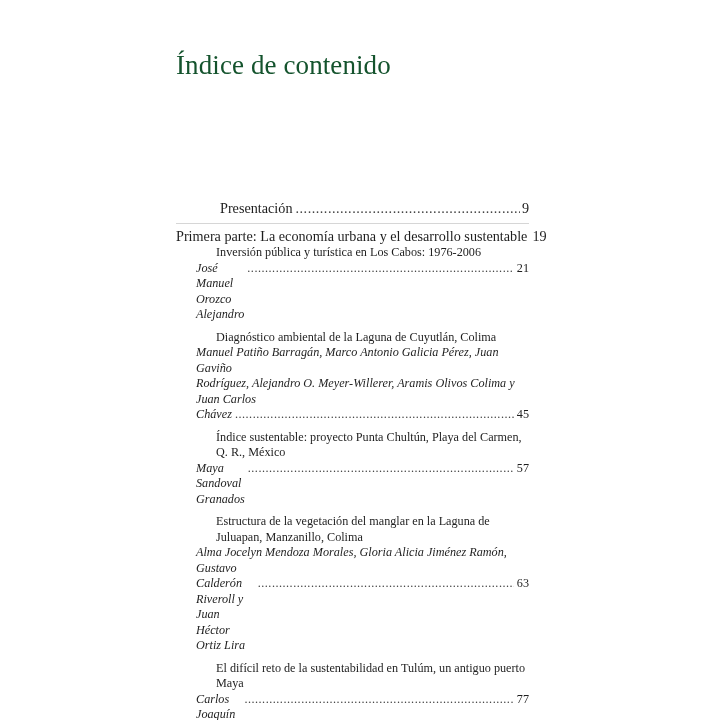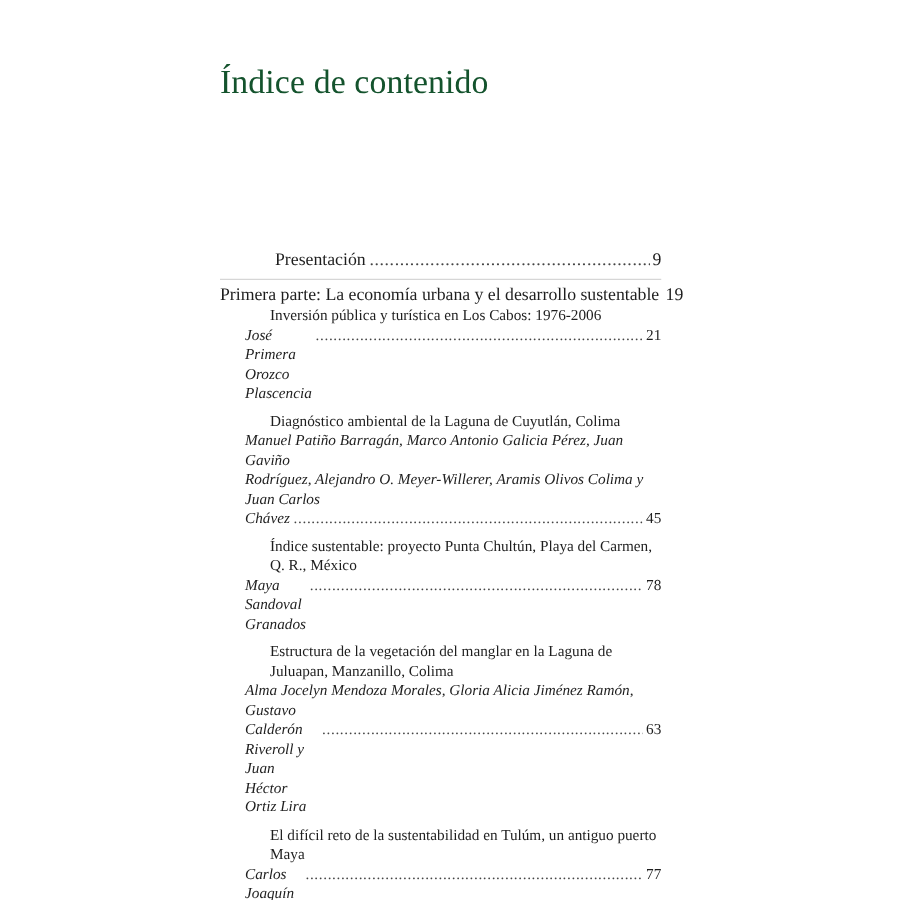--- a/index.html
+++ b/index.html
@@ -46,21 +46,21 @@
     <div class="rule"></div>
     <div class="row part">
       <span class="txt">Primera parte: La economía urbana y el desarrollo sustentable</span>
       <span class="leader"></span>
       <span class="pg">19</span>
     </div>
 
     <div class="chapter">
       <span class="title">Inversión pública y turística en Los Cabos: 1976-2006</span>
       <div class="auth-row">
-        <span class="authors">José Primera Orozco Plascencia</span>
+        <span class="authors">José Manuel Orozco Alejandro</span>
         <span class="leader"></span>
         <span class="pg">21</span>
       </div>
     </div>
 
     <div class="chapter">
       <span class="title">Diagnóstico ambiental de la Laguna de Cuyutlán, Colima</span>
       <span class="authors" style="display:block">Manuel Patiño Barragán, Marco Antonio Galicia Pérez, Juan Gaviño</span>
       <span class="authors" style="display:block">Rodríguez, Alejandro O. Meyer-Willerer, Aramis Olivos Colima y Juan Carlos</span>
       <div class="auth-row">
@@ -68,21 +68,21 @@
         <span class="leader"></span>
         <span class="pg">45</span>
       </div>
     </div>
 
     <div class="chapter">
       <span class="title">Índice sustentable: proyecto Punta Chultún, Playa del Carmen, Q. R., México</span>
       <div class="auth-row">
         <span class="authors">Maya Sandoval Granados</span>
         <span class="leader"></span>
-        <span class="pg">78</span>
+        <span class="pg">57</span>
       </div>
     </div>
 
     <div class="chapter">
       <span class="title">Estructura de la vegetación del manglar en la Laguna de Juluapan, Manzanillo, Colima</span>
       <span class="authors" style="display:block">Alma Jocelyn Mendoza Morales, Gloria Alicia Jiménez Ramón, Gustavo</span>
       <div class="auth-row">
         <span class="authors">Calderón Riveroll y Juan Héctor Ortiz Lira</span>
         <span class="leader"></span>
         <span class="pg">63</span>

